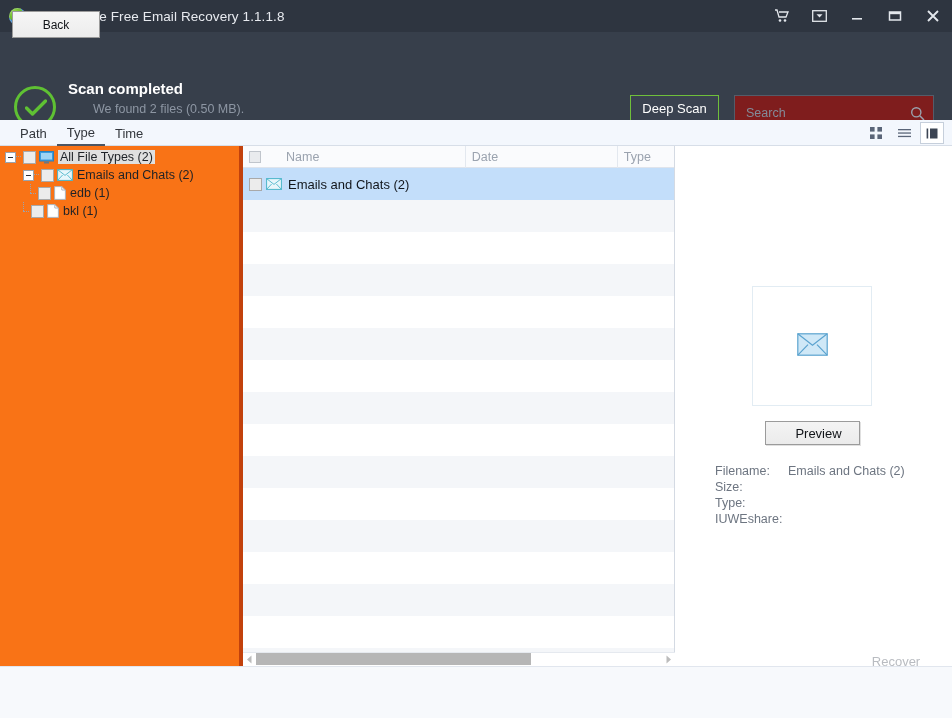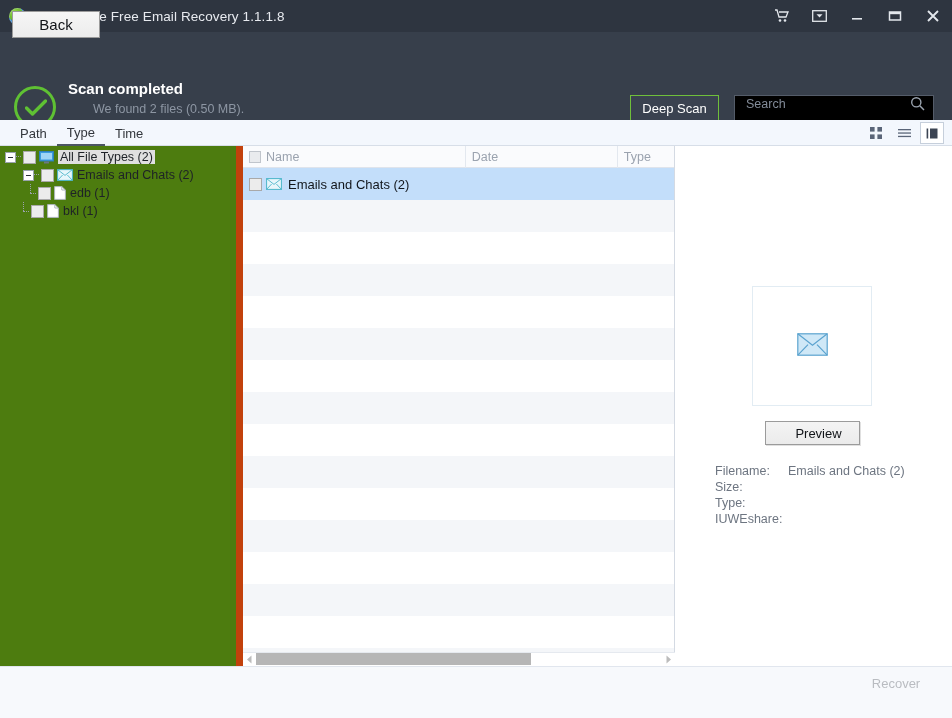--- a/index.html
+++ b/index.html
@@ -117,24 +117,24 @@
     align-items: center;
     justify-content: center;
     box-sizing: border-box;
     cursor: pointer;
   }
   .search-box {
     position: absolute;
     left: 734px; top: 63px;
     width: 200px; height: 27px;
     border: 1px solid #545c69;
-    background: #000000;
-    box-sizing: border-box;
-    display: flex;
-    align-items: flex-start;
+    background: #7f1d1d;
+    box-sizing: border-box;
+    display: flex;
+    align-items: flex-end;
   }
   .search-box input {
     border: 0;
     outline: 0;
     background: transparent;
     color: #c5ccd6;
     font-family: "Liberation Sans", sans-serif;
     font-size: 12.5px;
     margin-left: 9px;
     width: 158px;
@@ -190,22 +190,22 @@
   .vt-btn.selected {
     border: 1px solid #c6cfdb;
     background: #ffffff;
   }
 
   
   .tree-panel {
     position: absolute;
     left: 0; top: 146px;
     width: 243px; height: 520px;
-    background: #4d7c0f;
-    border-right: 7px solid #c2410c;
+    background: #f97316;
+    border-right: 4px solid #c2410c;
     box-sizing: border-box;
     overflow: hidden;
   }
   .tree-row {
     position: relative;
     height: 18px;
     display: flex;
     align-items: center;
     font-size: 12.5px;
     color: #1e2227;
@@ -290,21 +290,21 @@
     height: 22px;
     display: flex;
     align-items: center;
     font-size: 12.5px;
     color: #9ba3af;
     box-sizing: border-box;
     border-right: 1px solid #e3e8ef;
     padding-left: 6px;
     cursor: pointer;
   }
-  .lh-cell.name { width: 239px; }
+  .lh-cell.name { width: 239px; gap: 20px; }
   .lh-cell.date { width: 163px; }
   .lh-cell.type { width: 60px; border-right: 0; }
   .lh-cb {
     width: 12px; height: 12px;
     border: 1px solid #c0c5cc;
     background: #e9ebee;
     box-sizing: border-box;
     margin-right: 5px;
   }
   .rows { position: relative; }
@@ -415,31 +415,31 @@
     background: #f7f9fc;
     border-top: 1px solid #e1e6ee;
     box-sizing: border-box;
   }
   .back-btn {
     position: absolute;
     left: 12px; top: 11px;
     width: 88px; height: 27px;
     border: 1px solid #9b9b9b;
     background: linear-gradient(#f6f6f6, #ececec);
-    font-size: 15px;
+    font-size: 12px;
     color: #111418;
     display: flex;
     align-items: center;
     justify-content: center;
     box-sizing: border-box;
     cursor: pointer;
   }
   .recover-btn {
     position: absolute;
-    left: 850px; top: 670px;
+    left: 850px; top: 648px;
     width: 92px; height: 27px;
     font-size: 13px;
     color: #b9bcc1;
     display: flex;
     align-items: center;
     justify-content: center;
     cursor: pointer;
   }
 
   

